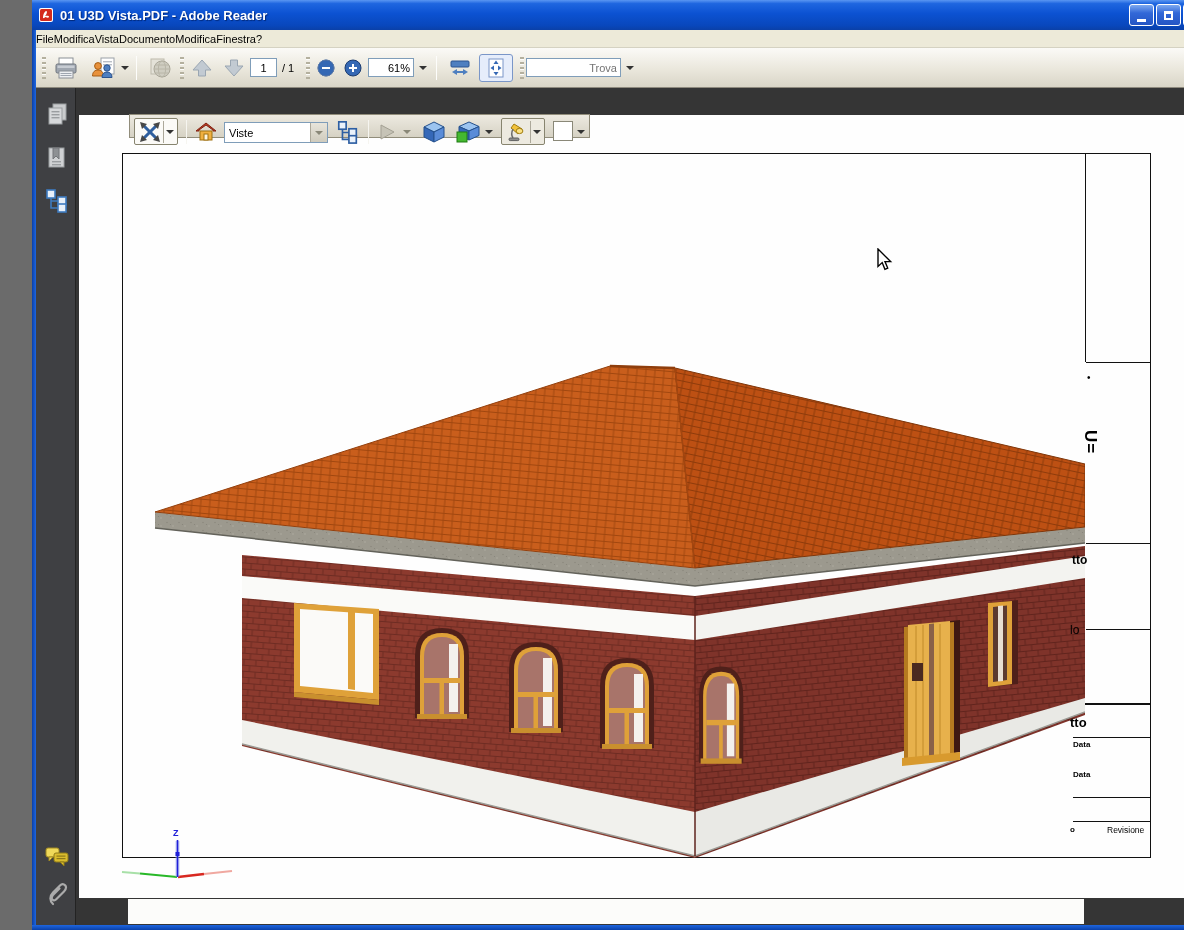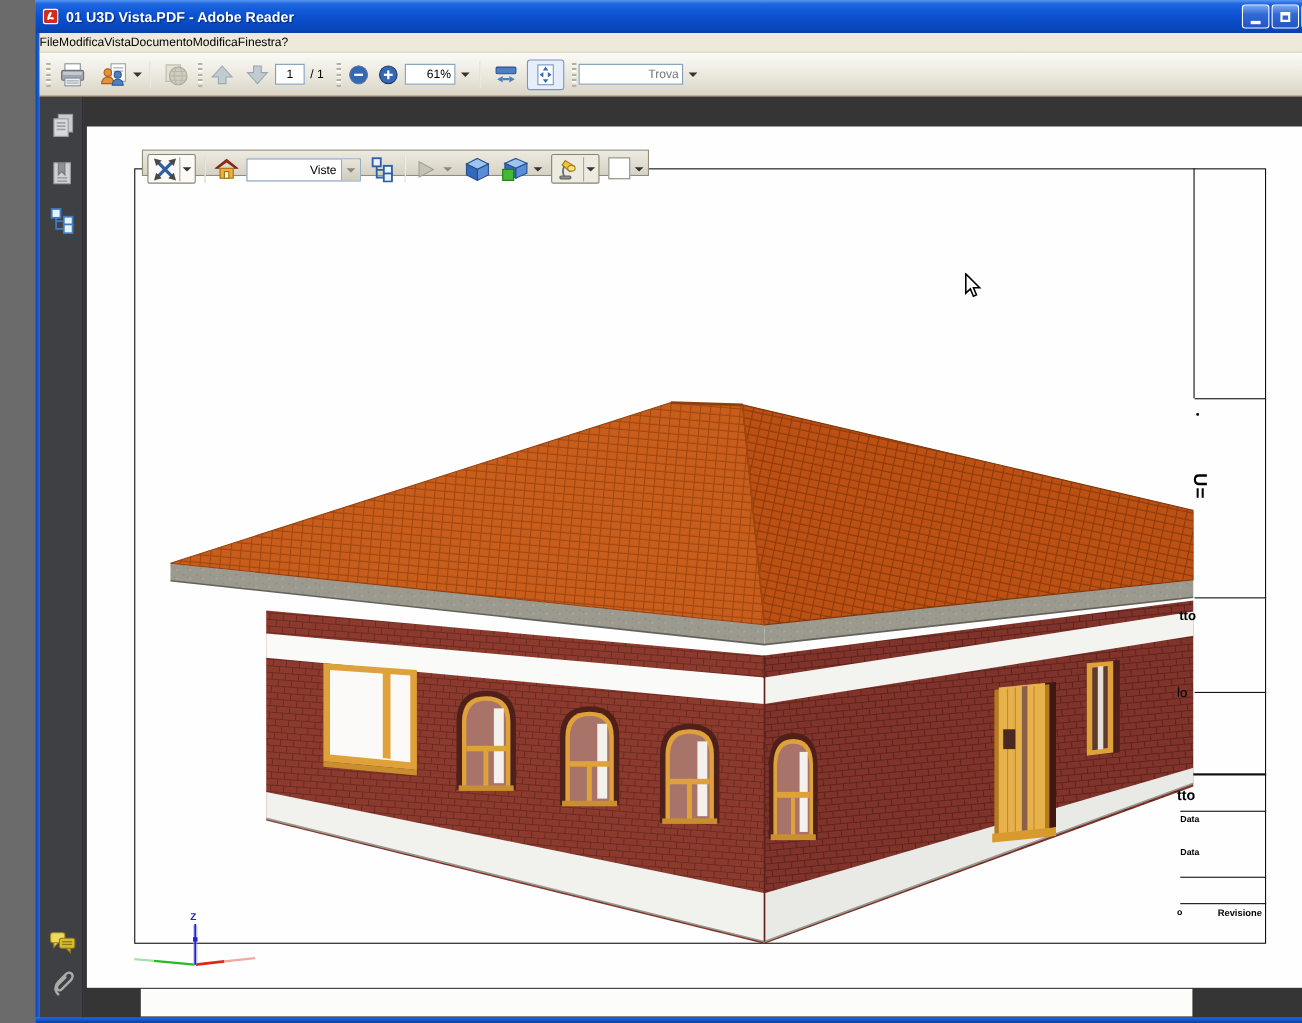--- a/index.html
+++ b/index.html
@@ -57,23 +57,23 @@
 
   .vscroll{left:1162px;top:88px;width:18px;height:837px;background:#F2F1EE;}
   .vbtn{position:absolute;left:0;width:18px;height:18px;background:linear-gradient(180deg,#FDFDFC,#EDECE8);
     border:1px solid #D8D6CC;display:flex;align-items:center;justify-content:center;}
   .chev{width:7px;height:7px;border-right:2px solid #8F8F8B;border-bottom:2px solid #8F8F8B;}
   .chev.up{transform:rotate(-135deg);margin-top:4px;}
   .chev.down{transform:rotate(45deg);margin-bottom:3px;}
   .vthumb{position:absolute;left:1px;top:18px;width:16px;height:799px;background:#FAF9F6;border:1px solid #E3E1D8;}
 
   
-  .toolbar3d{left:97px;top:136px;width:461px;height:24px;
+  .toolbar3d{left:97px;top:114px;width:461px;height:24px;
     background:linear-gradient(180deg,#EDEAE1 0%,#D6D2C4 100%);
-    border:1px solid #918D7B;text-align:right;}
+    border:1px solid #918D7B;}
   .t3{position:absolute;display:flex;align-items:center;justify-content:center;}
   .t3sep{position:absolute;top:5px;width:1px;height:24px;background:#AEAA9A;border-right:1px solid #F6F5F0;}
   .t3group{border:1px solid #87846F;border-radius:2px;display:flex;align-items:center;}
   .combo{background:#fff;border:1px solid #7F9DB9;font-size:11px;display:flex;align-items:center;}
   .combo .val{flex:1;padding:2px 4px;}
   .combo .cbtn{width:17px;height:100%;background:linear-gradient(180deg,#E8E5DB,#CFCBBD);
     border-left:1px solid #ACA89A;display:flex;align-items:center;justify-content:center;}
 
   svg{display:block;}
   .nofit{pointer-events:none;}
@@ -390,21 +390,21 @@
   <div class="abs" style="left:90px;top:153px;width:963px;height:705px"></div>
 
   <span class="tb-text" style="left:1055px;top:372px;font-size:10px">•</span>
   <span class="tb-text" style="left:1030px;top:432px;width:40px;height:36px;font-size:17px;font-weight:bold;transform:rotate(90deg);letter-spacing:1px">U=</span>
   <span class="tb-text" style="left:1040px;top:553px;font-size:12px;font-weight:bold">tto</span>
   <span class="tb-text" style="left:1038px;top:623px;font-size:12px;font-weight:normal">lo</span>
   <span class="tb-text" style="left:1038px;top:715px;font-size:13px;font-weight:bold">tto</span>
   <span class="tb-text" style="left:1041px;top:740px;font-size:8px;font-weight:bold">Data</span>
   <span class="tb-text" style="left:1041px;top:770px;font-size:8px;font-weight:bold">Data</span>
   <span class="tb-text" style="left:1038px;top:825px;font-size:8px;font-weight:bold">o</span>
-  <span class="tb-text" style="left:1075px;top:825px;font-size:8.5px;font-weight:bold">Revisione</span>
+  <span class="tb-text" style="left:1075px;top:825px;font-size:8.5px;font-weight:normal">Revisione</span>
 
   <div class="abs toolbar3d">
     <span class="t3 t3group" style="left:4px;top:3px;width:44px;height:27px;background:#FBFAF7">
       <svg width="22" height="22" viewBox="0 0 22 22">
         <line x1="4" y1="4" x2="18" y2="18" stroke="#2F5F9F" stroke-width="3"></line>
         <line x1="18" y1="4" x2="4" y2="18" stroke="#2F5F9F" stroke-width="3"></line>
         <path d="M1 1 L8 3 L3 8 Z" fill="#474747"></path>
         <path d="M21 1 L19 8 L14 3 Z" fill="#474747"></path>
         <path d="M1 21 L3 14 L8 19 Z" fill="#474747"></path>
         <path d="M21 21 L14 19 L19 14 Z" fill="#474747"></path>

